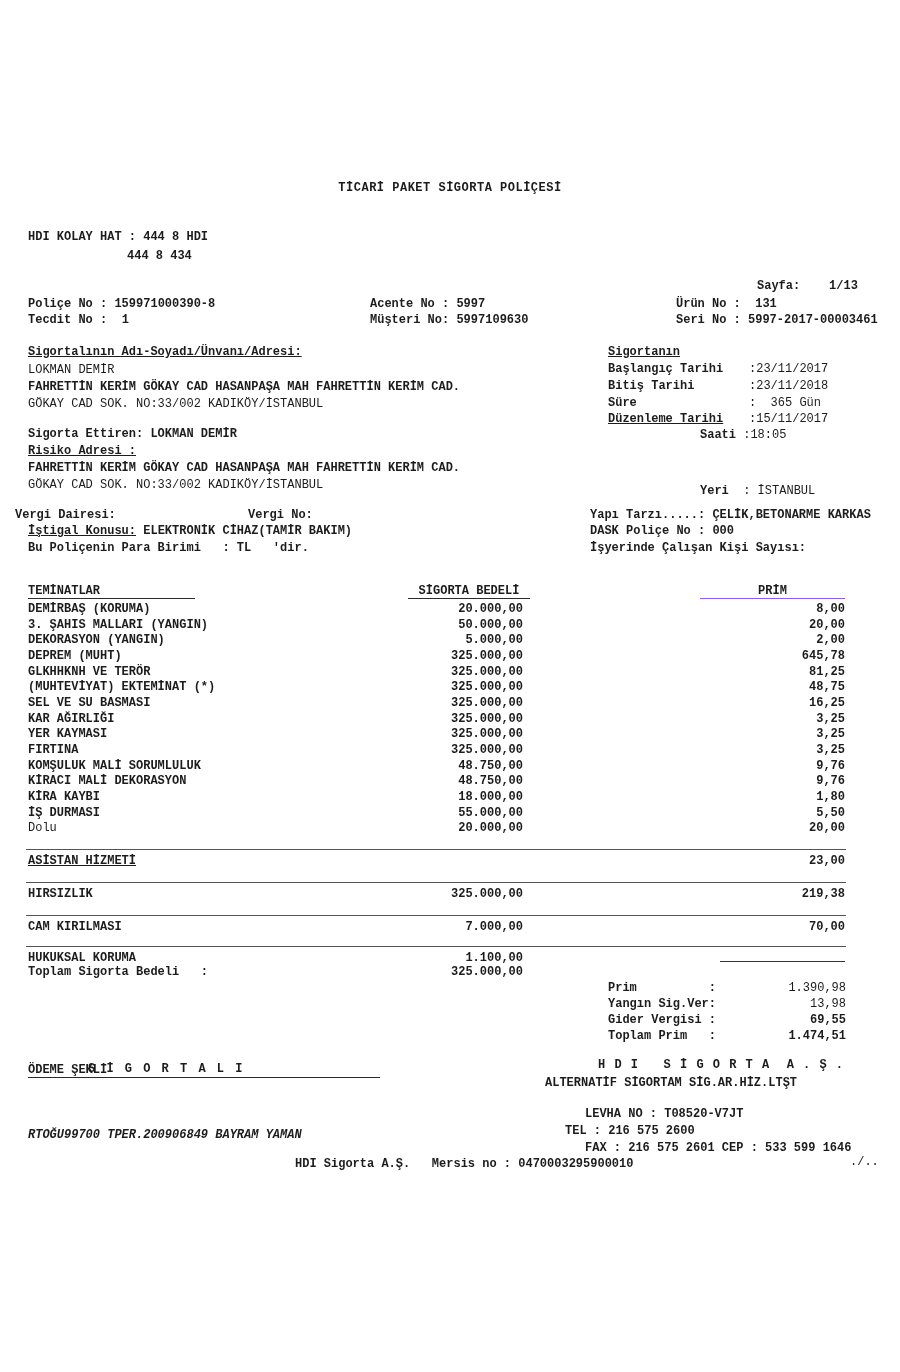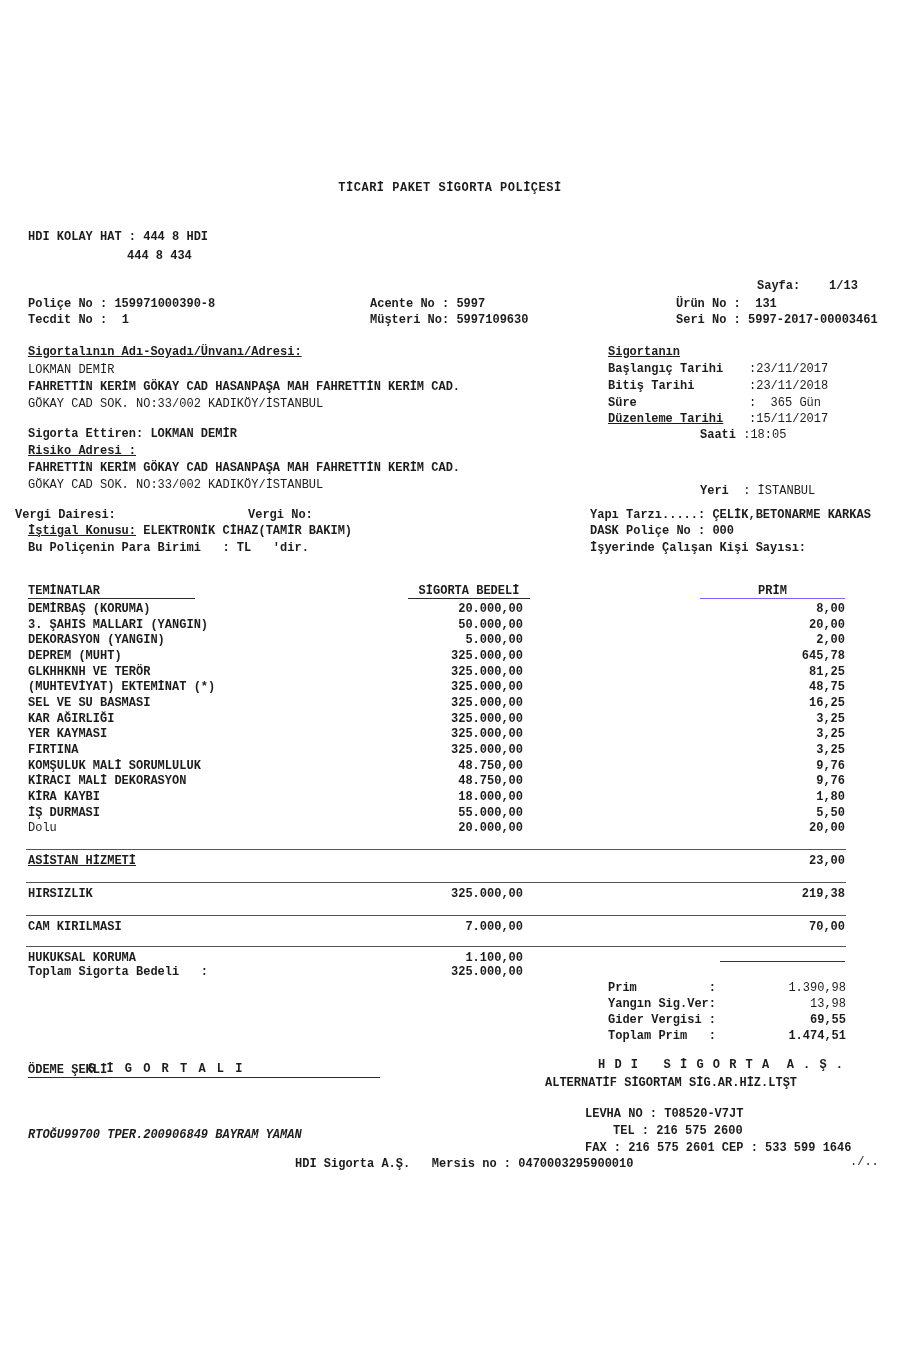--- a/index.html
+++ b/index.html
@@ -246,21 +246,21 @@
   </div>
 
   <div class="t" style="left:28px;top:1030px;margin-top:33px;"><span class="b" style="display:inline-block;width:352px;border-bottom:1px solid #2a2a2a;">ÖDEME ŞEKLİ</span></div>
 
   <div class="t b" style="left:88px;top:1062px;letter-spacing:2px;">S İ G O R T A L I</div>
 
   <div class="t b" style="left:598px;top:1058px;letter-spacing:1px;">H D I   S İ G O R T A  A . Ş .</div>
   <div class="t b" style="left:545px;top:1076px;">ALTERNATİF SİGORTAM SİG.AR.HİZ.LTŞT</div>
 
   <div class="t b" style="left:585px;top:1107px;">LEVHA NO : T08520-V7JT</div>
-  <div class="t b" style="left:613px;top:1124px;">TEL : 216 575 2600</div>
+  <div class="t b" style="left:565px;top:1124px;">TEL : 216 575 2600</div>
   <div class="t b" style="left:585px;top:1141px;">FAX : 216 575 2601 CEP : 533 599 1646</div>
 
   <div class="t b" style="left:28px;top:1128px;font-style:italic;">RTOĞU99700 TPER.200906849 BAYRAM YAMAN</div>
 
   <div class="t b" style="left:295px;top:1157px;">HDI Sigorta A.Ş.   Mersis no : 0470003295900010</div>
   <div class="t" style="left:850px;top:1155px;">./..</div>
 
 </div>
 
 </body></html>

